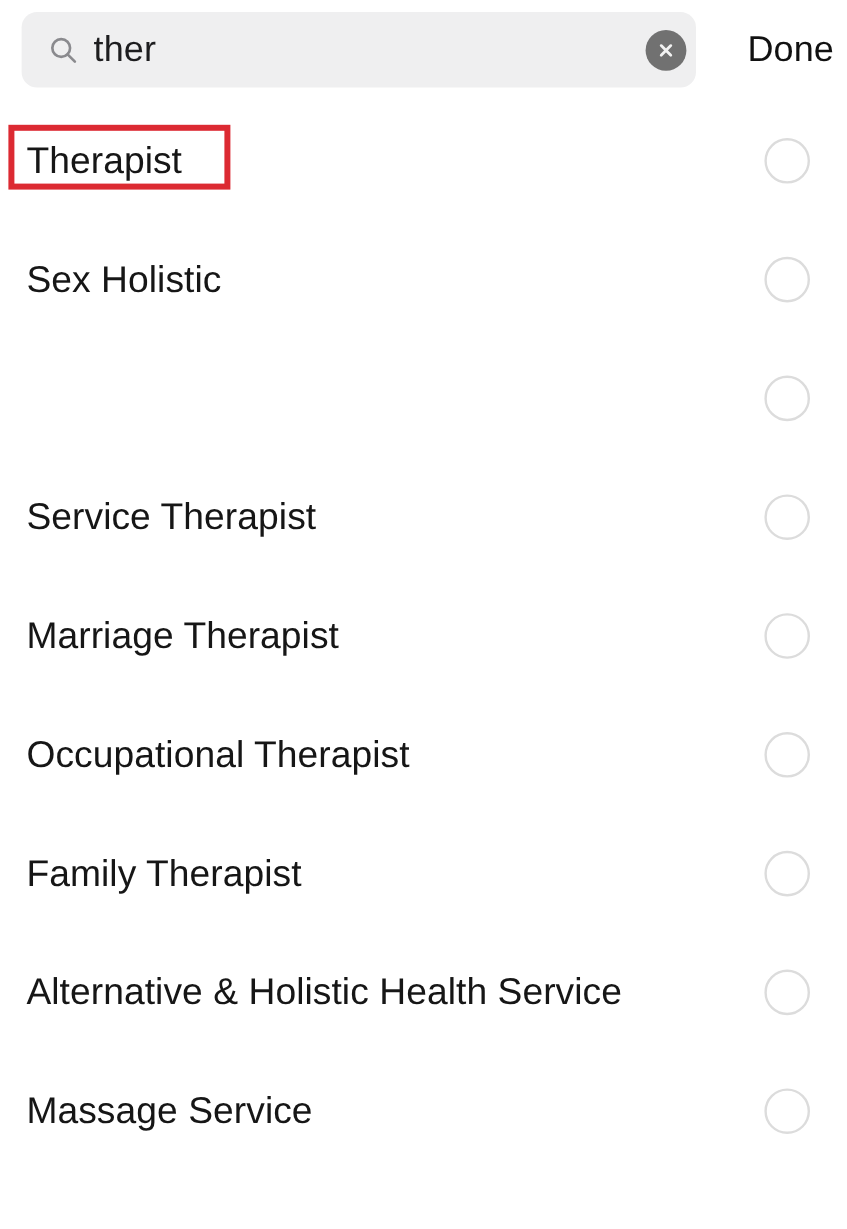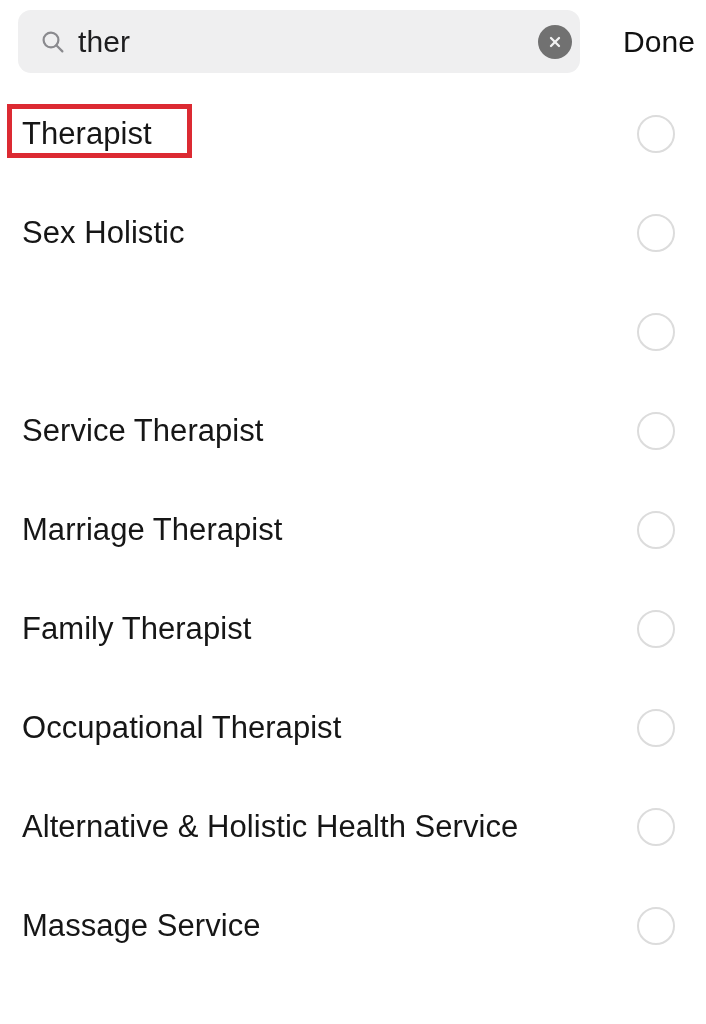--- a/index.html
+++ b/index.html
@@ -205,29 +205,29 @@
       <span class="result-label">Service Therapist</span>
       <span class="result-radio"></span>
     </div>
 
     <div class="result-row">
       <span class="result-label">Marriage Therapist</span>
       <span class="result-radio"></span>
     </div>
 
     <div class="result-row">
+      <span class="result-label">Occupational Therapist</span>
+      <span class="result-radio"></span>
+    </div>
+
+    <div class="result-row">
       <span class="result-label">Family Therapist</span>
       <span class="result-radio"></span>
     </div>
 
-    <div class="result-row">
-      <span class="result-label">Occupational Therapist</span>
-      <span class="result-radio"></span>
-    </div>
-
 
     <div class="result-row">
       <span class="result-label">Alternative &amp; Holistic Health Service</span>
       <span class="result-radio"></span>
     </div>
 
     <div class="result-row">
       <span class="result-label">Massage Service</span>
       <span class="result-radio"></span>
     </div>

